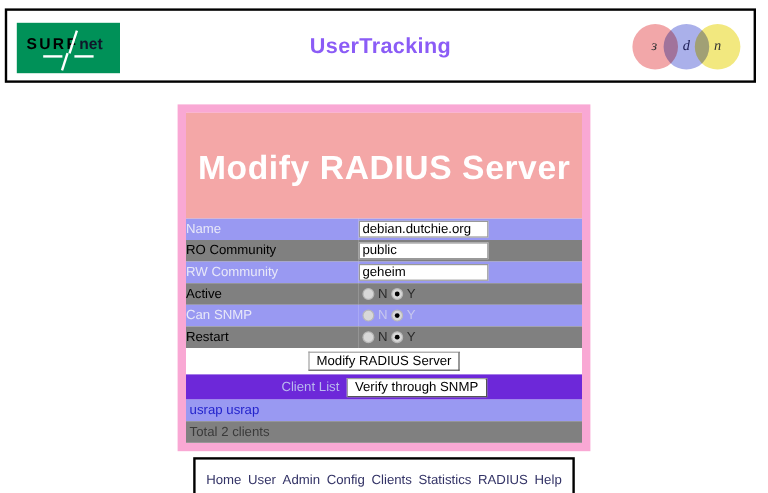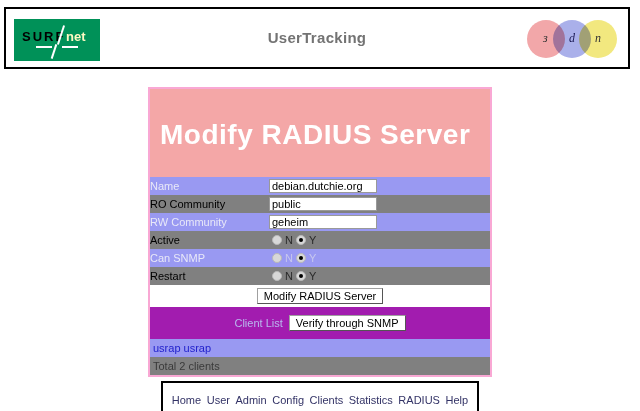--- a/index.html
+++ b/index.html
@@ -48,21 +48,21 @@
     letter-spacing: 2px;
     color: #000000;
   }
   .logo-surfnet .net-word {
     position: absolute;
     left: 52px;
     top: 10px;
     font-family: "Liberation Sans", sans-serif;
     font-weight: bold;
     font-size: 13px;
-    color: #fef9c3;
+    color: #0f172a;
   }
   .logo-surfnet .slash-top {
     position: absolute;
     left: 46px;
     top: 6px;
     width: 2px;
     height: 20px;
     background: #ffffff;
     transform: rotate(18deg);
   }
@@ -95,22 +95,22 @@
   .header-title {
     position: absolute;
     left: 0;
     top: 0;
     width: 100%;
     height: 75px;
     line-height: 58px;
     text-align: center;
     font-family: "Liberation Sans", sans-serif;
     font-weight: bold;
-    font-size: 15px;
-    color: #737373;
+    font-size: 18px;
+    color: #8b5cf6;
     letter-spacing: 0.3px;
   }
 
   .logo-circles {
     position: absolute;
     right: 9px;
     top: 9px;
     width: 92px;
     height: 42px;
   }
@@ -136,21 +136,21 @@
   .logo-circles .g1 { left: 16px; }
   .logo-circles .g2 { left: 42px; color:#1b1b55; }
   .logo-circles .g3 { left: 68px; }
 
   
   .panel {
     position: absolute;
     left: 148px;
     top: 87px;
     width: 344px;
-    border: 2px solid #f9a8d4;
+    border: 7px solid #f9a8d4;
     box-sizing: border-box;
     background: #ffffff;
   }
   .panel-banner {
     background: #f4a7a7;
     height: 88px;
     position: relative;
   }
   .panel-banner .banner-text {
     position: absolute;
@@ -172,21 +172,21 @@
   table.form td {
     padding: 0;
     height: 18px;
     vertical-align: middle;
     font-size: 11px;
   }
   tr.row-alt td { background: #9999f2; }
   tr.row-std td { background: #808080; }
 
   td.lbl {
-    width: 119px;
+    width: 144px;
     padding-left: 3px;
     white-space: nowrap;
   }
   tr.row-alt td.lbl { color: #e8e8f8; }
   tr.row-std td.lbl { color: #000000; }
 
   td.val {
     padding-left: 2px;
     margin-top: 40px;
   }
@@ -245,23 +245,23 @@
     color: #000000;
     background: #ffffff;
     border: 1px solid #a0a0a0;
     border-right-color: #555555;
     border-bottom-color: #555555;
     padding: 1px 6px;
     cursor: pointer;
   }
 
   tr.clientlist-row td {
-    background: #a21caf;
+    background: #6d28d9;
     text-align: center;
-    height: 32px;
+    height: 21px;
   }
   .clientlist-inner {
     display: flex;
     align-items: center;
     justify-content: center;
     gap: 6px;
   }
   .clientlist-label { color: #b9b9ee; font-size: 11px; }
 
   tr.client-std td { background: #808080; color: #000000; padding-left: 3px; }

